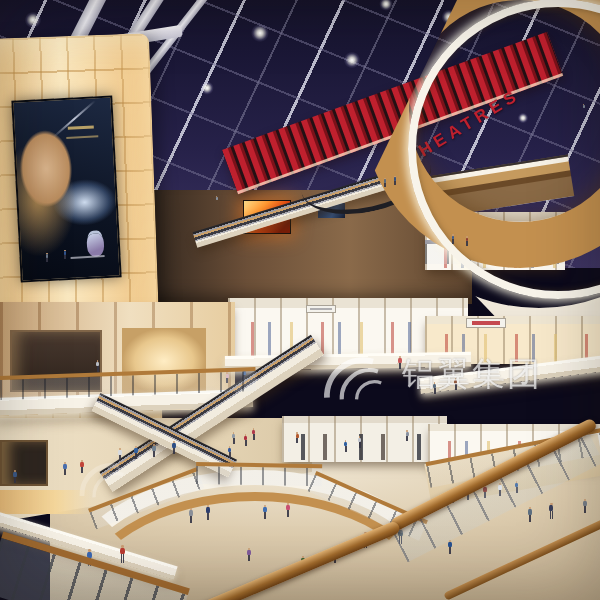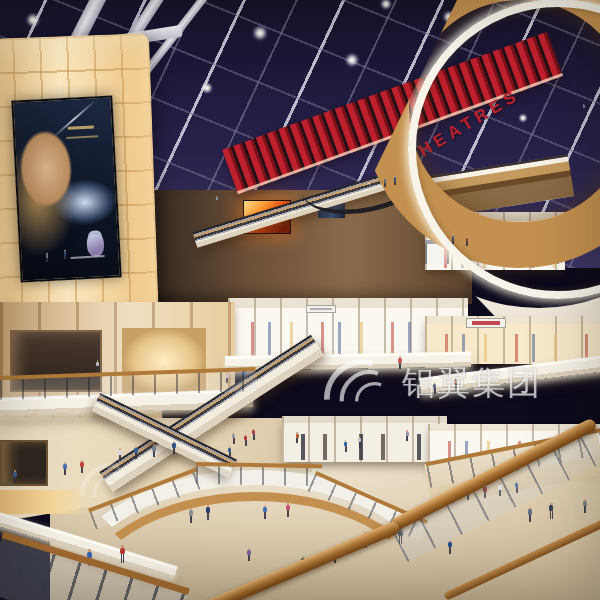--- a/index.html
+++ b/index.html
@@ -173,21 +173,21 @@
 
   
   #people{inset:0;z-index:28;}
   .person{display:flex;flex-direction:column;align-items:center;}
   .person i{display:block;position:static;}
   .person .h{width:36%;aspect-ratio:1/1;border-radius:50%;background:#c89b72;}
   .person .t{width:64%;height:37%;border-radius:30% 30% 20% 20%/40%;background:var(--c);}
   .person .l{width:40%;flex:1;background:linear-gradient(90deg,rgba(52,52,68,.9) 38%,transparent 38% 62%,rgba(52,52,68,.9) 62%);}
 
   
-  .watermark{left:322px;top:352px;width:220px;height:54px;z-index:40;display:flex;align-items:flex-end;opacity:.85;}
+  .watermark{left:322px;top:352px;width:220px;height:54px;z-index:40;display:flex;align-items:flex-start;opacity:.85;}
   .watermark svg{position:static;flex:0 0 auto;}
   .watermark .wm-text{position:static;margin-left:6px;font-size:33px;letter-spacing:2px;white-space:nowrap;
       color:rgba(255,255,255,.8);text-shadow:0 0 2px rgba(90,90,95,.6);
       font-family:"DejaVu Sans","Liberation Sans",sans-serif;}
   .wm-ghost{left:78px;top:458px;width:60px;height:44px;z-index:29;opacity:.3;}
 
   .vignette{inset:0;z-index:50;pointer-events:none;box-shadow:inset 0 0 70px rgba(25,18,8,.28);}
 </style>
 </head>
 <body>

